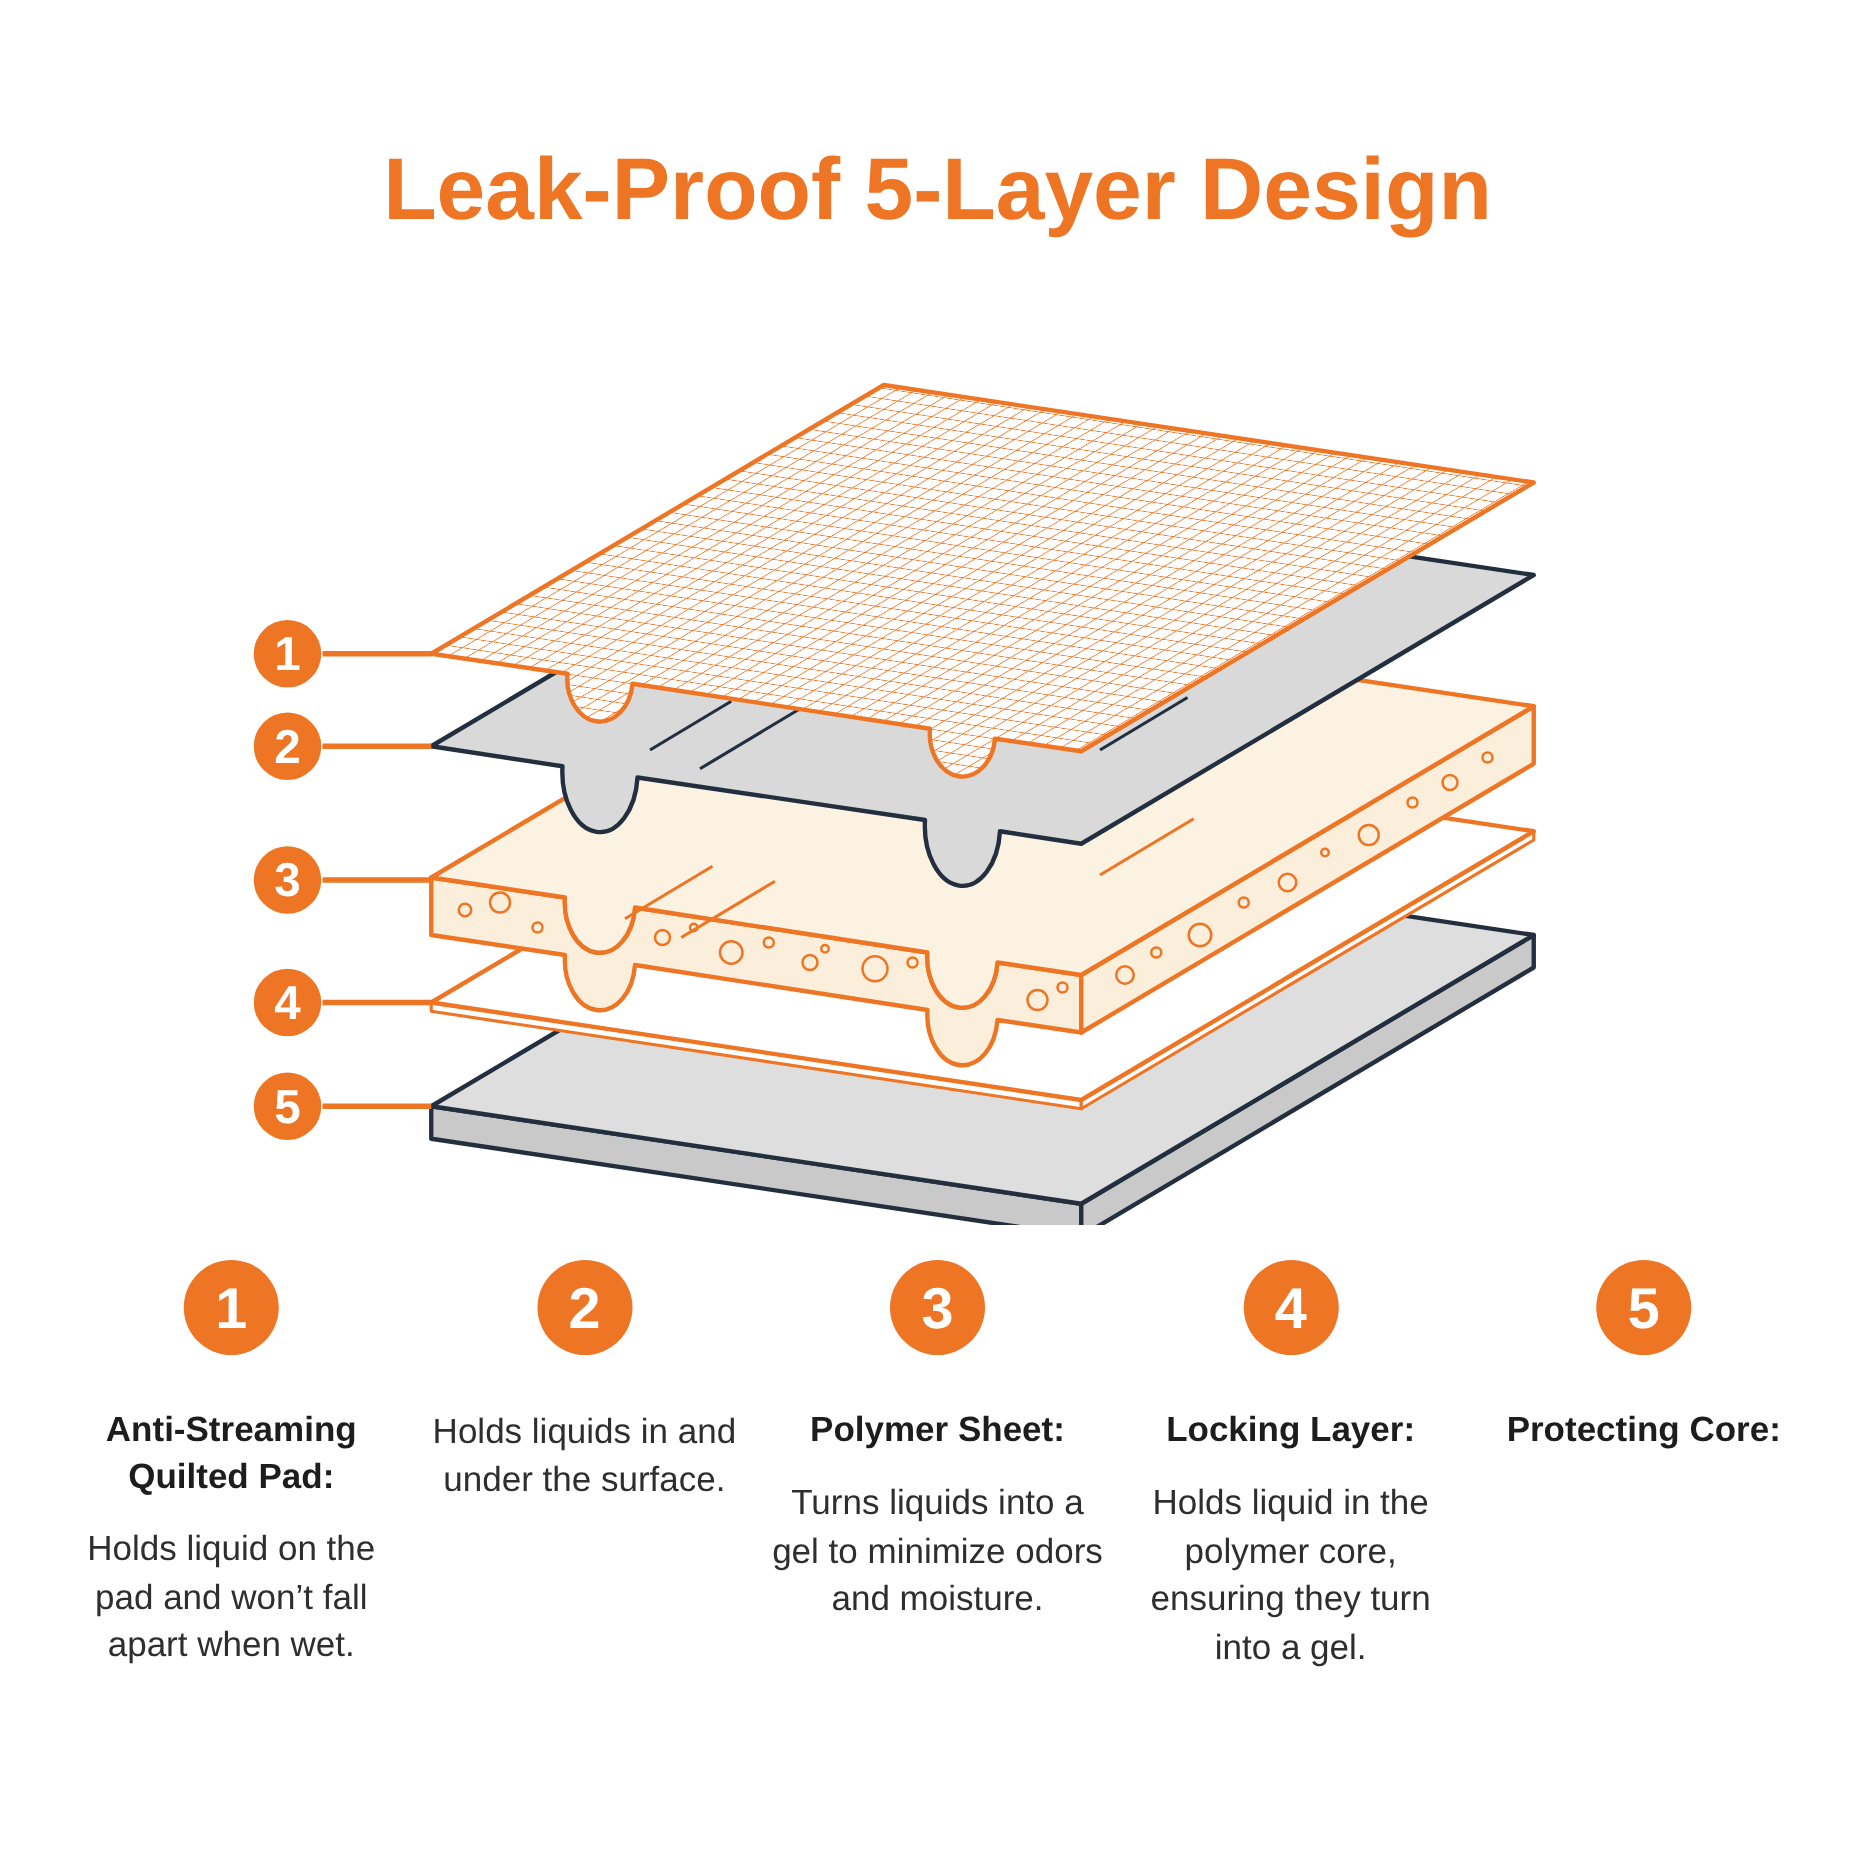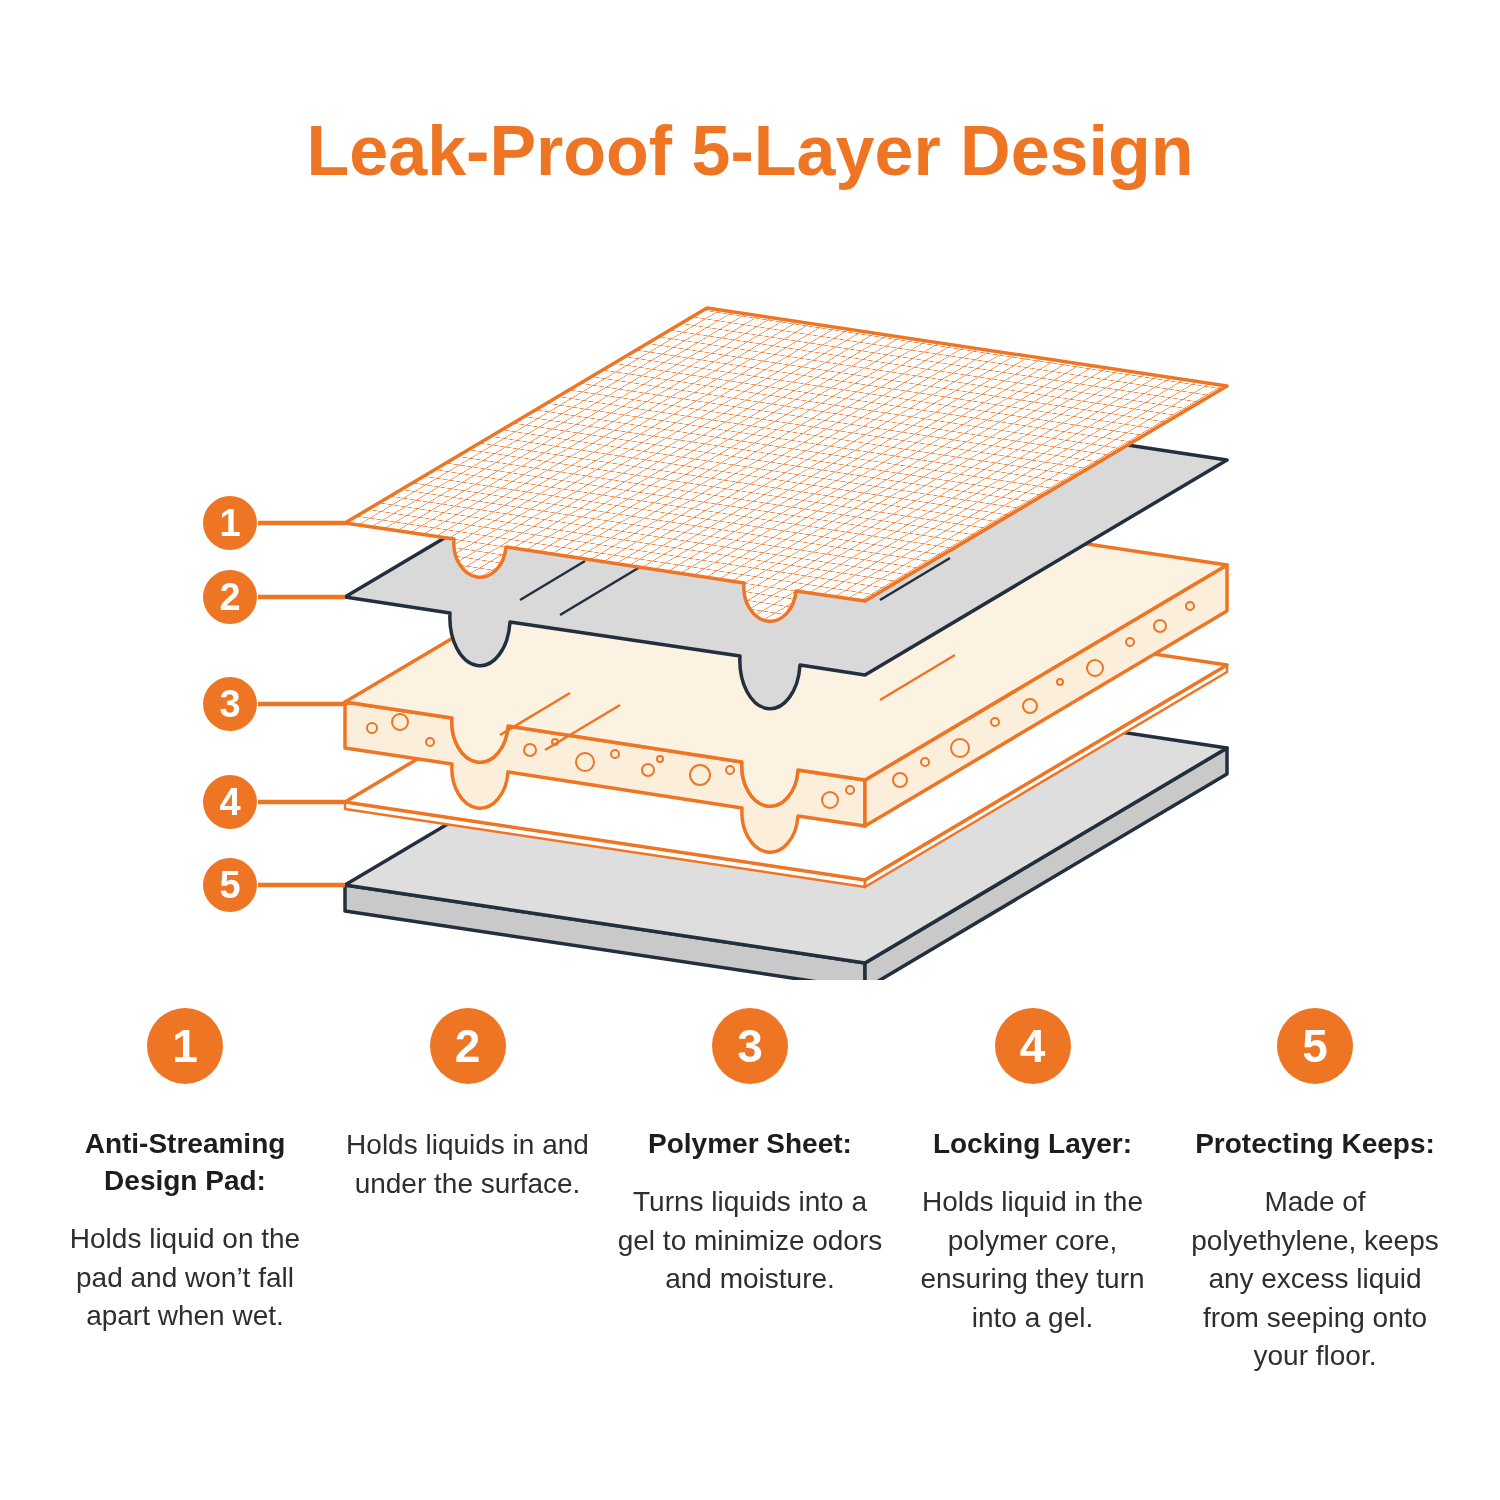--- a/index.html
+++ b/index.html
@@ -169,37 +169,36 @@
           <circle cx="230" cy="615" r="27" fill="#ED7524"></circle>
           <text x="230" y="628" fill="#ffffff">5</text>
         </g>
       </g>
     </svg>
   </div>
 
   <div class="legend">
     <div class="legend-item">
       <div class="legend-number">1</div>
-      <p class="legend-heading">Anti-Streaming Design Pad:</p>
+      <p class="legend-heading">Anti-Streaming Quilted Pad:</p>
       <p class="legend-desc">Holds liquid on the pad and won’t fall apart when wet.</p>
     </div>
     <div class="legend-item">
       <div class="legend-number">2</div>
       <p class="legend-desc">Holds liquids in and under the surface.</p>
     </div>
     <div class="legend-item">
       <div class="legend-number">3</div>
       <p class="legend-heading">Polymer Sheet:</p>
       <p class="legend-desc">Turns liquids into a gel to minimize odors and moisture.</p>
     </div>
     <div class="legend-item">
       <div class="legend-number">4</div>
       <p class="legend-heading">Locking Layer:</p>
       <p class="legend-desc">Holds liquid in the polymer core, ensuring they turn into a gel.</p>
     </div>
     <div class="legend-item">
       <div class="legend-number">5</div>
-      <p class="legend-heading">Protecting Keeps:</p>
-      <p class="legend-desc">Made of polyethylene, keeps any excess liquid from seeping onto your floor.</p>
+      <p class="legend-heading">Protecting Core:</p>
     </div>
   </div>
 
 </div>
 
 </body></html>

